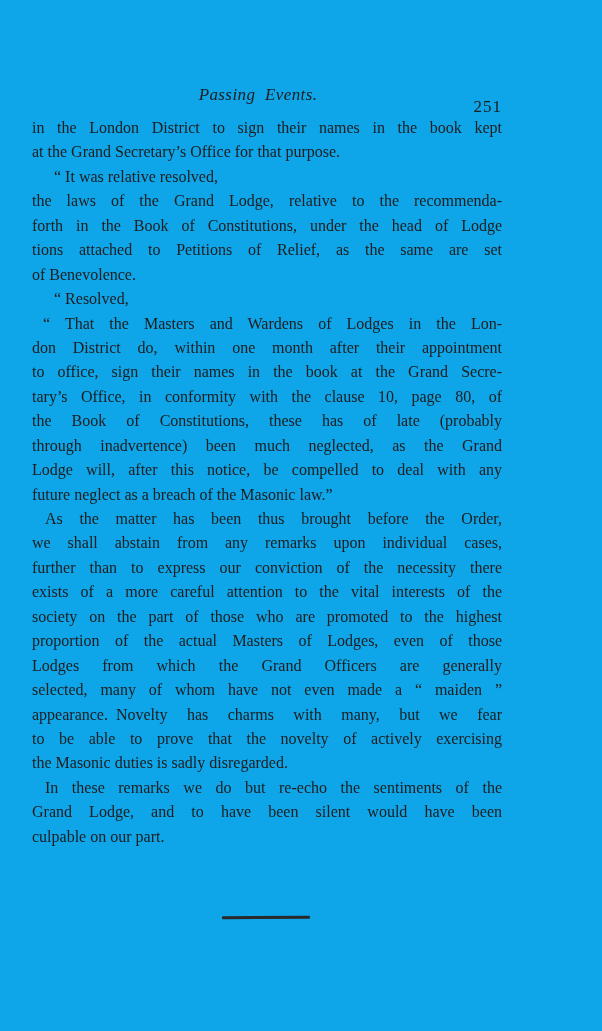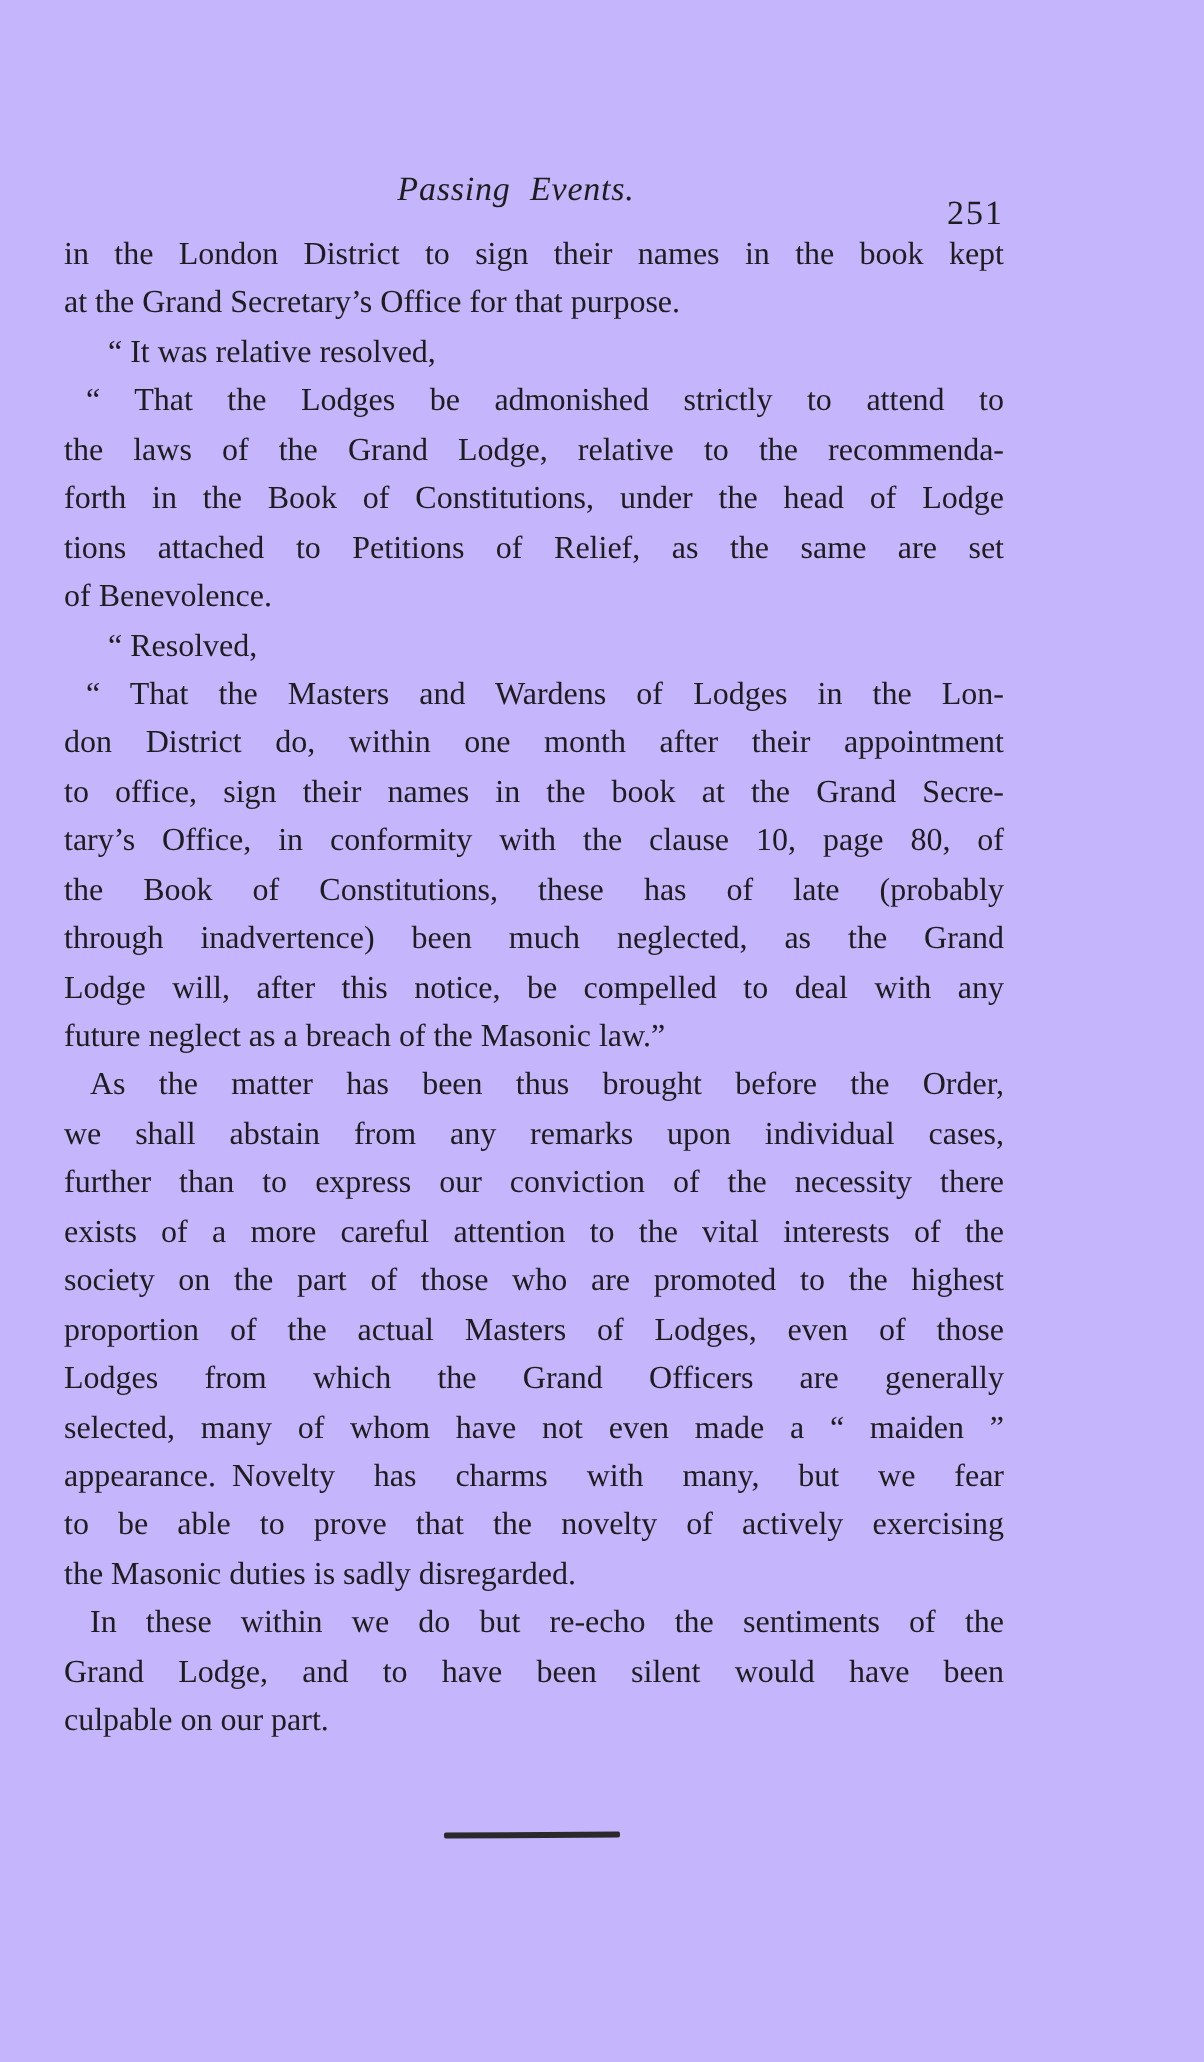--- a/index.html
+++ b/index.html
@@ -4,21 +4,21 @@
 <style>
   html, body {
     margin: 0;
     padding: 0;
     background: #ffffff;
   }
   .paper {
     position: relative;
     width: 602px;
     height: 1031px;
-    background: #c4b5fd;
+    background: #0ea5e9;
     font-family: "Liberation Serif", "DejaVu Serif", serif;
     color: #1d1d1d;
     overflow: hidden;
   }
   .page-header {
     position: absolute;
     top: 85px;
     left: 32px;
     width: 470px;
     height: 22px;
@@ -77,21 +77,20 @@
 
   <div class="page-header">
     <span class="running-title">Passing Events.</span>
     <span class="page-number">251</span>
   </div>
 
   <div class="text-block">
     <div class="line j">in the London District to sign their names in the book kept</div>
     <div class="line l">at the Grand Secretary’s Office for that purpose.</div>
     <div class="line l ind-l">“ It was relative resolved,</div>
-    <div class="line j ind-s">“ That the Lodges be admonished strictly to attend to</div>
     <div class="line j">the laws of the Grand Lodge, relative to the recommenda-</div>
     <div class="line j">forth in the Book of Constitutions, under the head of Lodge</div>
     <div class="line j">tions attached to Petitions of Relief, as the same are set</div>
     <div class="line l">of Benevolence.</div>
     <div class="line l ind-l">“ Resolved,</div>
     <div class="line j ind-s">“ That the Masters and Wardens of Lodges in the Lon-</div>
     <div class="line j">don District do, within one month after their appointment</div>
     <div class="line j">to office, sign their names in the book at the Grand Secre-</div>
     <div class="line j">tary’s Office, in conformity with the clause 10, page 80, of</div>
     <div class="line j">the Book of Constitutions, these has of late (probably</div>
@@ -102,20 +101,20 @@
     <div class="line j">we shall abstain from any remarks upon individual cases,</div>
     <div class="line j">further than to express our conviction of the necessity there</div>
     <div class="line j">exists of a more careful attention to the vital interests of the</div>
     <div class="line j">society on the part of those who are promoted to the highest</div>
     <div class="line j">proportion of the actual Masters of Lodges, even of those</div>
     <div class="line j">Lodges from which the Grand Officers are generally</div>
     <div class="line j">selected, many of whom have not even made a “ maiden ”</div>
     <div class="line j">appearance. Novelty has charms with many, but we fear</div>
     <div class="line j">to be able to prove that the novelty of actively exercising</div>
     <div class="line l">the Masonic duties is sadly disregarded.</div>
-    <div class="line j ind-m">In these within we do but re-echo the sentiments of the</div>
+    <div class="line j ind-m">In these remarks we do but re-echo the sentiments of the</div>
     <div class="line j">Grand Lodge, and to have been silent would have been</div>
     <div class="line l">culpable on our part.</div>
   </div>
 
   <div class="section-divider"></div>
 
 </div>
 
 </body></html>

